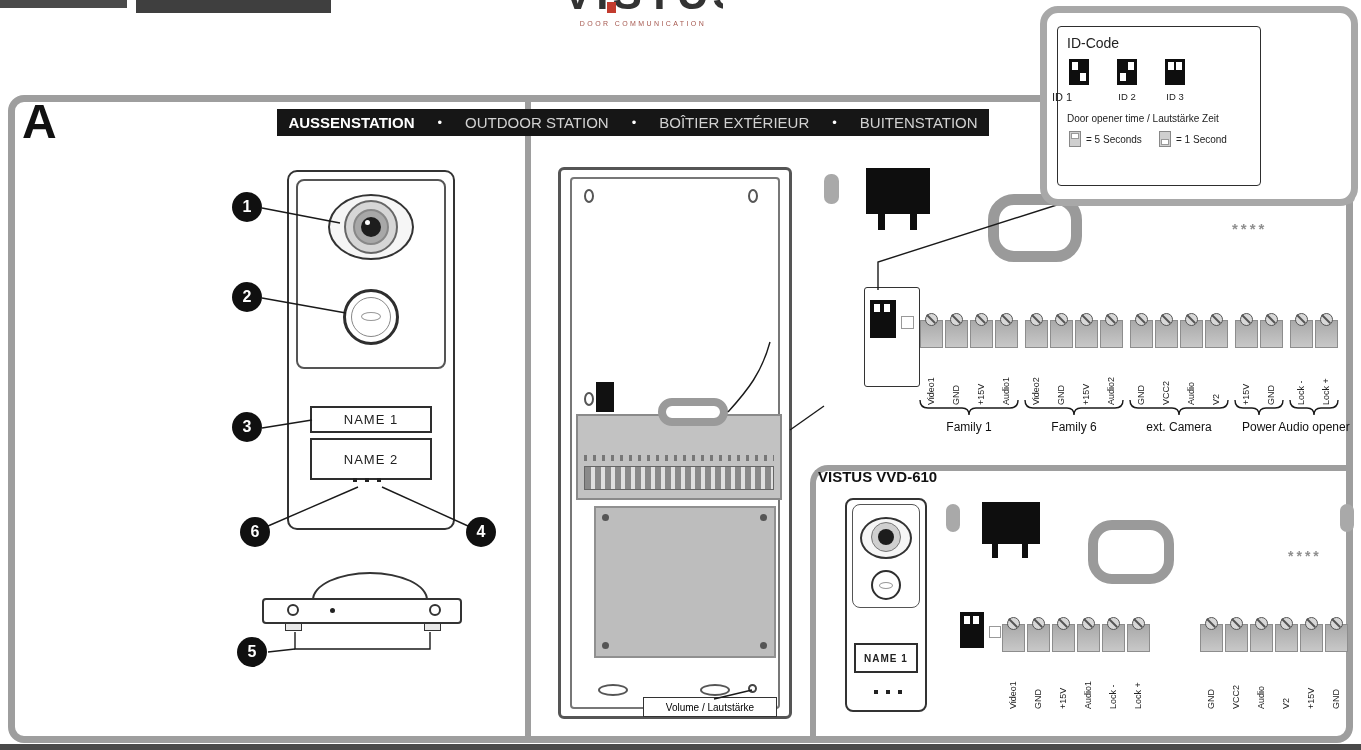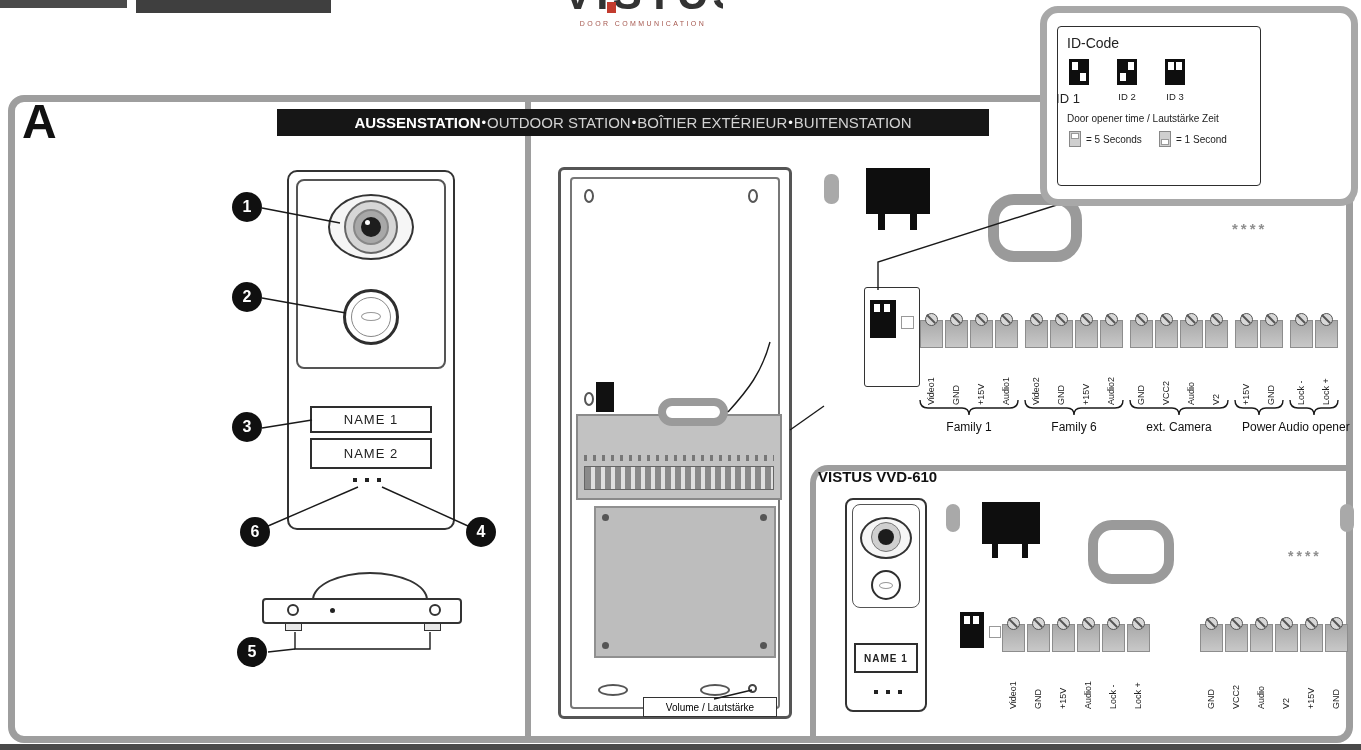--- a/index.html
+++ b/index.html
@@ -6,21 +6,21 @@
 body{font-family:"Liberation Sans",sans-serif;background:#fff}
 .page{position:relative;width:1361px;height:750px;background:#fff;overflow:hidden}
 .abs{position:absolute}
 .callout{position:absolute;width:30px;height:30px;border-radius:50%;background:#101010;color:#fff;
   font-weight:bold;font-size:16px;display:flex;align-items:center;justify-content:center;z-index:6}
 .overlay{position:absolute;left:0;top:0;z-index:5;pointer-events:none}
 .overlay line,.overlay polyline,.overlay path{stroke:#1a1a1a;stroke-width:1.4;fill:none}
 .panel{position:absolute;border:7px solid #9e9e9e;border-radius:16px;background:transparent}
 .vdivider{position:absolute;background:#9e9e9e}
 .ldivider{position:absolute;border-left:6px solid #9e9e9e;border-top:6px solid #9e9e9e;border-top-left-radius:18px}
-.headerbar{position:absolute;background:#161616;display:flex;align-items:center;justify-content:center;gap:1px;
+.headerbar{position:absolute;background:#161616;display:flex;align-items:center;justify-content:center;gap:23px;
   font-size:15px;color:#d2d2d2;z-index:2;white-space:nowrap}
 .headerbar .lead{font-weight:bold;color:#fff}
 .headerbar .bullet{color:#fff;font-size:13px}
 .bigA{position:absolute;font-size:48px;font-weight:900;color:#111;line-height:1}
 .caption div{font-weight:bold;font-size:15px;color:#111;line-height:20px}
 .rect{position:absolute}
 .circle{position:absolute;border-radius:50%}
 .namebox{position:absolute;border:2px solid #2e2e2e;background:#fff;display:flex;align-items:center;
   justify-content:center;letter-spacing:1px;color:#222}
 .dots{position:absolute;display:flex;gap:8px}
@@ -79,21 +79,21 @@
   <div class="rect" style="left:296px;top:179px;width:150px;height:190px;border:2px solid #555;border-radius:8px"></div>
   <div class="circle" style="left:328px;top:194px;width:86px;height:66px;border:2.5px solid #333;background:#f6f6f6"></div>
   <div class="circle" style="left:344px;top:200px;width:54px;height:54px;border:2px solid #666;background:#d6d6d6"></div>
   <div class="circle" style="left:353px;top:209px;width:36px;height:36px;border:2px solid #888;background:#a8a8a8"></div>
   <div class="circle" style="left:361px;top:217px;width:20px;height:20px;background:#1d1d1d"></div>
   <div class="circle" style="left:365px;top:220px;width:5px;height:5px;background:#fff"></div>
   <div class="circle" style="left:343px;top:289px;width:56px;height:56px;border:3px solid #2e2e2e;background:#fff"></div>
   <div class="circle" style="left:351px;top:297px;width:40px;height:40px;border:1.5px solid #888"></div>
   <div class="rect" style="left:361px;top:312px;width:20px;height:9px;border:1px solid #999;border-radius:50%"></div>
   <div class="namebox" style="left:310px;top:406px;width:122px;height:27px;font-size:13px">NAME 1</div>
-  <div class="namebox" style="left:310px;top:438px;width:122px;height:31px;font-size:13px">NAME 2</div>
+  <div class="namebox" style="left:310px;top:438px;width:122px;height:42px;font-size:13px">NAME 2</div>
   <div class="dots" style="left:353px;top:478px">
     <i></i>
       <i></i>
       <i></i>
   </div>
 
   <div class="abs" style="left:312px;top:572px;width:116px;height:28px;overflow:hidden">
     <div class="circle" style="left:0;top:0;width:116px;height:56px;border:2.5px solid #333;background:#fff;position:absolute"></div>
   </div>
   <div class="rect" style="left:262px;top:598px;width:200px;height:26px;border:2.5px solid #333;border-radius:4px;background:#fff;z-index:2"></div>
@@ -420,21 +420,21 @@
         <i style="left:11px;top:14px"></i>
     </div>
     <div class="dipblk" style="left:70px;top:46px;width:20px;height:26px">
       <i style="left:3px;top:14px"></i>
         <i style="left:11px;top:3px"></i>
     </div>
     <div class="dipblk" style="left:118px;top:46px;width:20px;height:26px">
       <i style="left:3px;top:3px"></i>
         <i style="left:11px;top:3px"></i>
     </div>
-    <div class="abs" style="left:6px;top:78px;width:30px;text-align:center;font-size:13px;color:#222">ID 1</div>
+    <div class="abs" style="left:0;top:78px;width:30px;text-align:center;font-size:11px;color:#222">ID 1</div>
     <div class="abs" style="left:65px;top:78px;width:30px;text-align:center;font-size:9.5px;color:#222">ID 2</div>
     <div class="abs" style="left:113px;top:78px;width:30px;text-align:center;font-size:9.5px;color:#222">ID 3</div>
 
     <div class="abs" style="left:20px;top:100px;font-size:10px;color:#222">Door opener time / Lautstärke Zeit</div>
     <div class="abs mini-switch" style="left:22px;top:118px">
       <span class="knob"></span>
     </div>
     <div class="abs" style="left:39px;top:121px;font-size:10px;color:#222">= 5 Seconds</div>
     <div class="abs mini-switch down" style="left:112px;top:118px">
       <span class="knob"></span>

